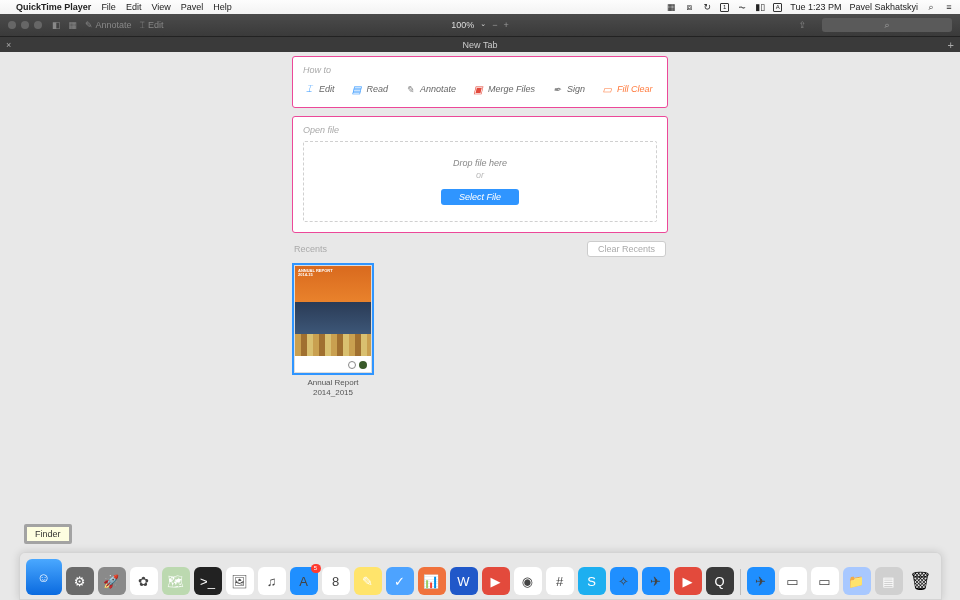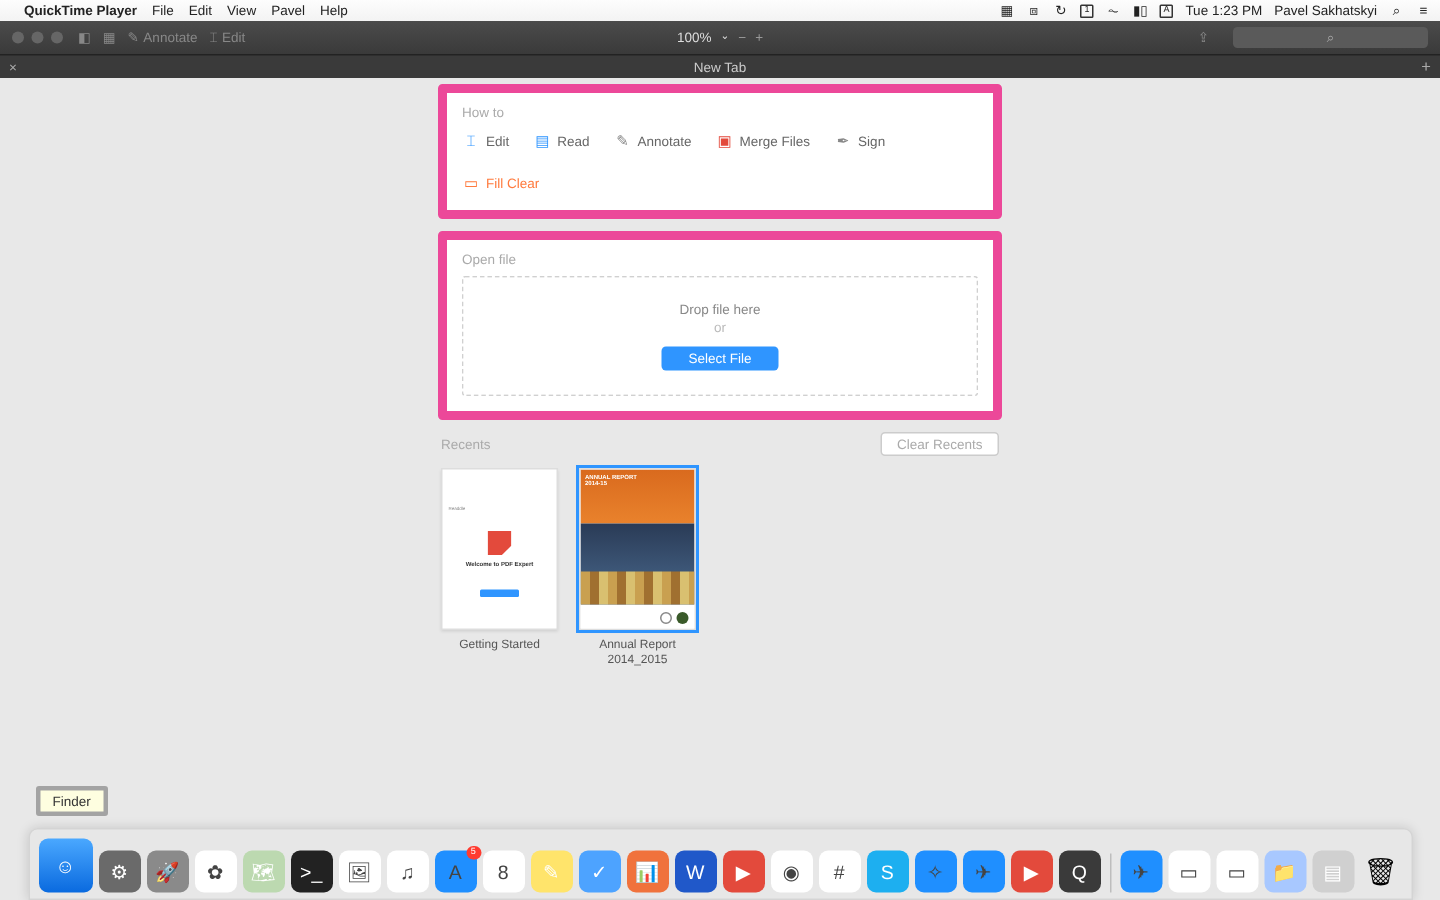--- a/index.html
+++ b/index.html
@@ -18,21 +18,21 @@
 .tbtn{color:#888;margin-right:8px;display:flex;align-items:center;gap:3px;font-size:9px;}
 .tbar-center{position:absolute;left:50%;transform:translateX(-50%);display:flex;align-items:flex-start;gap:6px;color:#ddd;font-size:9px;}
 .tbar-right{margin-left:auto;display:flex;align-items:center;gap:8px;}
 .search{width:130px;height:14px;background:#5a5a5a;border-radius:3px;display:flex;align-items:center;justify-content:center;color:#aaa;font-size:9px;}
 .tabbar{height:16px;background:#3a3a3a;border-top:1px solid #222;display:flex;align-items:center;color:#ccc;font-size:9px;position:relative;}
 .tabbar .close{position:absolute;left:6px;color:#aaa;font-size:9px;}
 .tabbar .tabname{position:absolute;left:50%;transform:translateX(-50%);}
 .tabbar .add{position:absolute;right:6px;color:#aaa;font-size:11px;}
 .viewport{position:absolute;top:38px;left:0;right:0;bottom:0;background:#e8e8e8;display:flex;justify-content:center;overflow:hidden;}
 .card{width:376px;margin-top:4px;}
-.panel{background:#fff;border:6px solid #ec4899;border-radius:3px;padding:8px 10px 10px;margin-bottom:8px;}
+.panel{background:#fff;border:1px solid #ec4899;border-radius:3px;padding:8px 10px 10px;margin-bottom:8px;font-style:italic;}
 .panel h3{font-size:9px;color:#aaa;font-weight:400;margin-bottom:6px;}
 .howto{display:flex;gap:16px;flex-wrap:wrap;padding:2px 0;}
 .howto .it{display:flex;align-items:center;gap:4px;font-size:9px;color:#666;cursor:pointer;}
 .howto .it.acc{color:#ff7a3d;}
 .howto .ic{width:12px;height:12px;display:inline-flex;align-items:center;justify-content:center;font-size:10px;}
 .drop{border:1px dashed #d0d0d0;border-radius:2px;padding:16px;text-align:center;}
 .drop .t1{font-size:9px;color:#888;}
 .drop .t2{font-size:9px;color:#bbb;margin:2px 0 6px;}
 .selbtn{display:inline-block;background:#2f95ff;color:#fff;font-size:9px;padding:3px 18px;border-radius:3px;cursor:pointer;}
 .recents-head{display:flex;justify-content:space-between;align-items:center;margin:6px 2px;}
@@ -167,31 +167,20 @@
           <div class="t2">or</div>
           <div class="selbtn">Select File</div>
         </div>
       </div>
 
       <div class="recents-head">
         <span>Recents</span>
         <span class="clearbtn">Clear Recents</span>
       </div>
       <div class="grid">
-        <div class="gi">
-          <div class="thumb">
-              <div class="t-gs">
-            <div style="font-size:3px;color:#888;align-self:flex-start;margin:3px 0 10px 4px;">Readdle</div>
-            <div class="logo"></div>
-            <div class="w">Welcome to PDF Expert</div>
-            <div class="bar"></div>
-          </div>
-            </div>
-          <div class="lbl">Getting Started</div>
-        </div>
         <div class="gi sel">
           <div class="thumb t-ar">
             <div class="top">
                 <div class="tt" style="white-space:pre;">ANNUAL REPORT
 2014-15</div>
               </div>
             <div class="mid"></div>
             <div class="bot">
                 <span></span>
                 <span></span>

